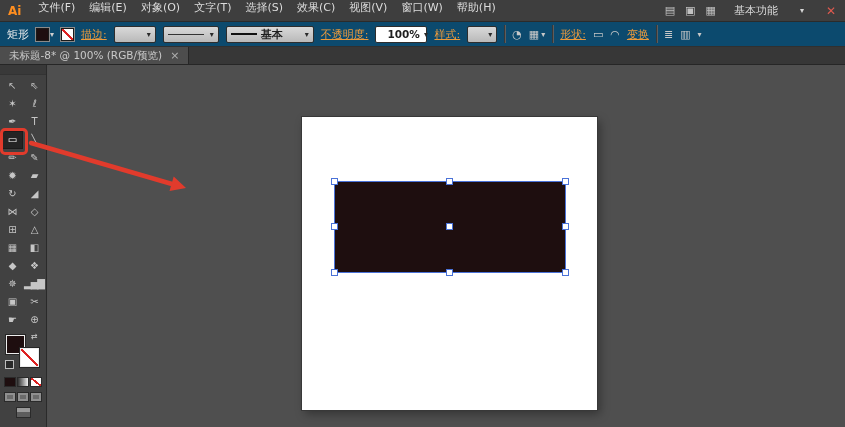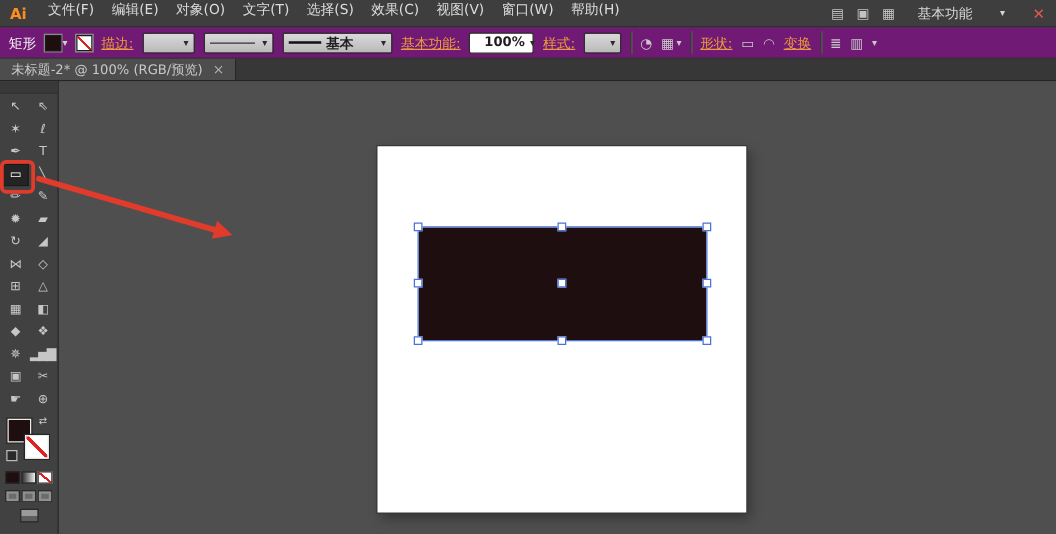--- a/index.html
+++ b/index.html
@@ -12,21 +12,21 @@
   .logo { color: #ff8e1f; font-weight: bold; font-size: 12px; padding: 0 10px 0 8px; }
   .menus { display: flex; height: 100%; }
   .menu-item { padding: 0 7px; font-size: 11px; color: #dcdcdc; }
   .menubar-right { margin-left: auto; display: flex; align-items: center; gap: 12px; padding-right: 9px; }
   .mb-icon { font-size: 11px; color: #c2c2c2; }
   .workspace-btn { display: inline-flex; align-items: center; gap: 22px; color: #d6d6d6; padding: 1px 6px; }
   .caret { font-size: 8px; font-style: normal; }
   .close-x { color: #e05a4f; font-size: 12px; padding-left: 4px; }
 
   
-  .controlbar { position: absolute; left: 0; top: 22px; width: 100%; height: 25px; background: #701a75;
+  .controlbar { position: absolute; left: 0; top: 22px; width: 100%; height: 25px; background: #0c4a6e;
                 border-bottom: 1px solid #303030; display: flex; align-items: center; gap: 7px;
                 padding: 0 7px; white-space: nowrap; }
   .cb-label { color: #efefef; }
   .cb-link { color: var(--accent); text-decoration: underline; }
   .combo { display: inline-flex; align-items: center; gap: 4px; height: 17px;
            background: linear-gradient(#d9d9d9, #b9b9b9); border: 1px solid #2d2d2d; border-radius: 2px;
            padding: 0 4px; color: #1e1e1e; }
   .combo .caret { margin-left: auto; color: #2a2a2a; }
   .combo.input { background: #ffffff; font-size: 10.5px; padding-left: 11px; }
   .w30 { width: 30px; } .w42 { width: 42px; } .w52 { width: 52px; } .w56 { width: 56px; } .w88 { width: 88px; }
@@ -139,21 +139,21 @@
     </span>
     <span class="combo w56">
       <b class="line thin"></b>
       <i class="caret">▾</i>
     </span>
     <span class="combo w88">
       <b class="line"></b>
       <b>基本</b>
       <i class="caret">▾</i>
     </span>
-    <a class="cb-link">基本功能:</a>
+    <a class="cb-link">不透明度:</a>
     <span class="combo input w52">
       <b>100%</b>
       <i class="caret">▾</i>
     </span>
     <a class="cb-link">样式:</a>
     <span class="combo w30">
       <i class="caret">▾</i>
     </span>
     <span class="cb-sep"></span>
     <span class="cb-icon">◔</span>
@@ -169,21 +169,21 @@
     <span class="cb-sep"></span>
     <span class="cb-icon">≣</span>
     <span class="cb-icon">▥</span>
     <span class="cb-icon">
       <i class="caret">▾</i>
     </span>
   </div>
 
   <div class="tabbar">
     <div class="tab">
-      <span class="tab-title">未标题-2* @ 100% (RGB/预览)</span>
+      <span class="tab-title">未标题-8* @ 100% (RGB/预览)</span>
       <span class="tab-close">×</span>
     </div>
   </div>
 
   <aside class="toolpanel">
     <div class="grip"></div>
     <div class="tools">
 
     <button class="tool">
         <span class="tool-glyph">↖</span>

